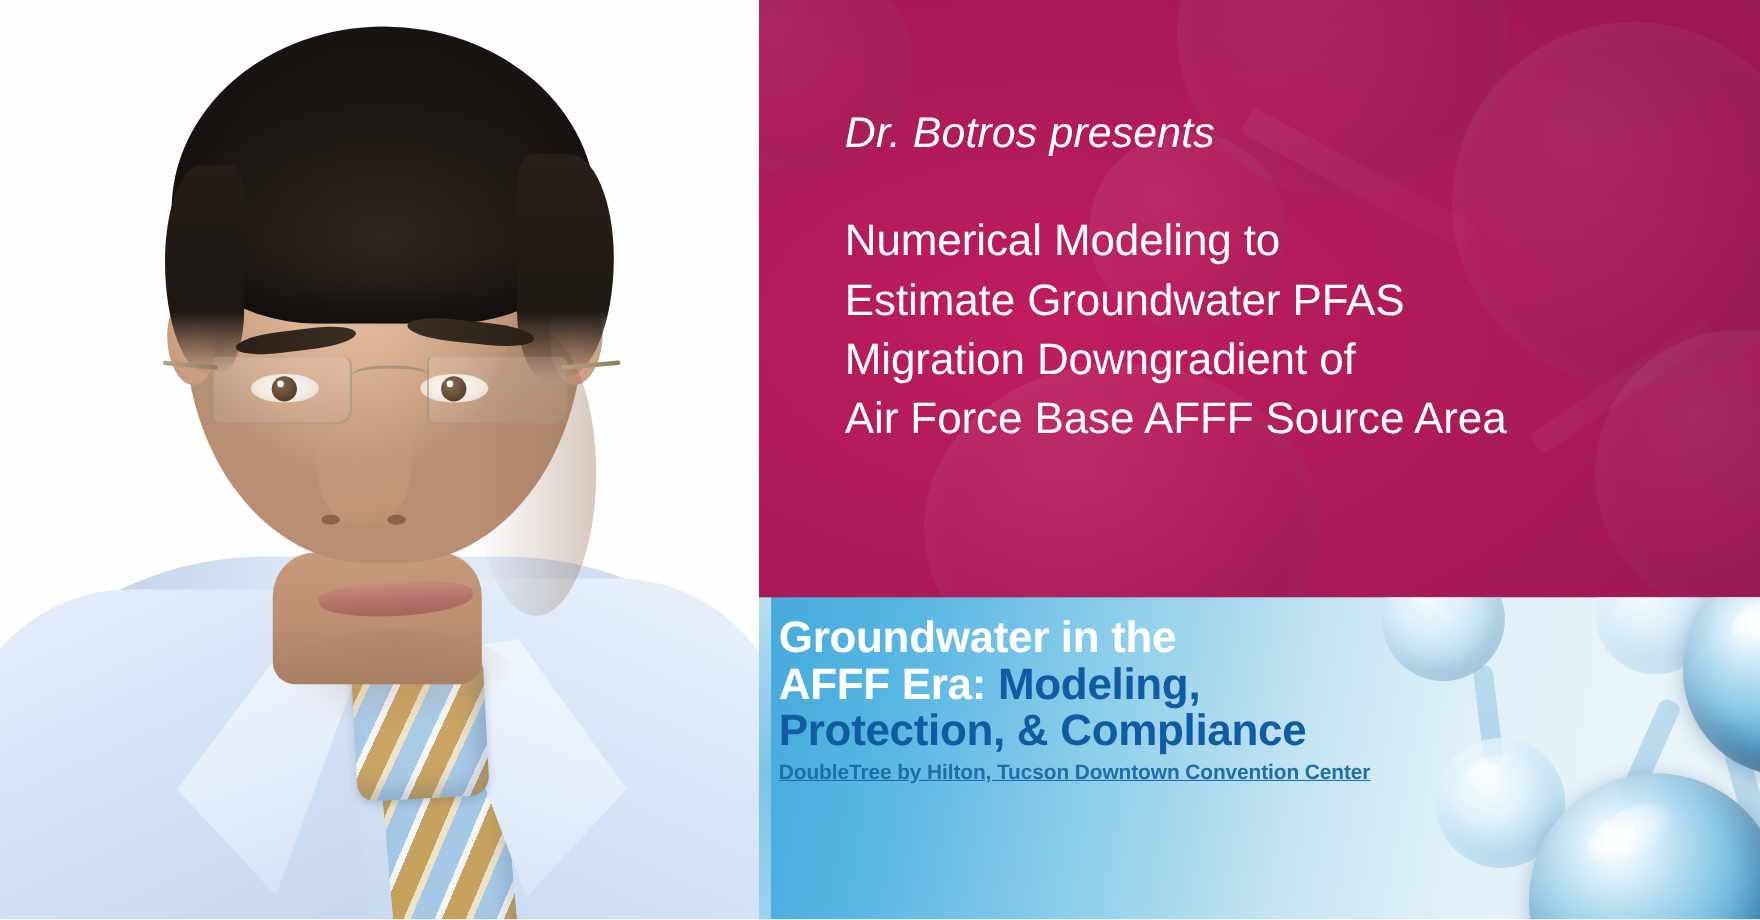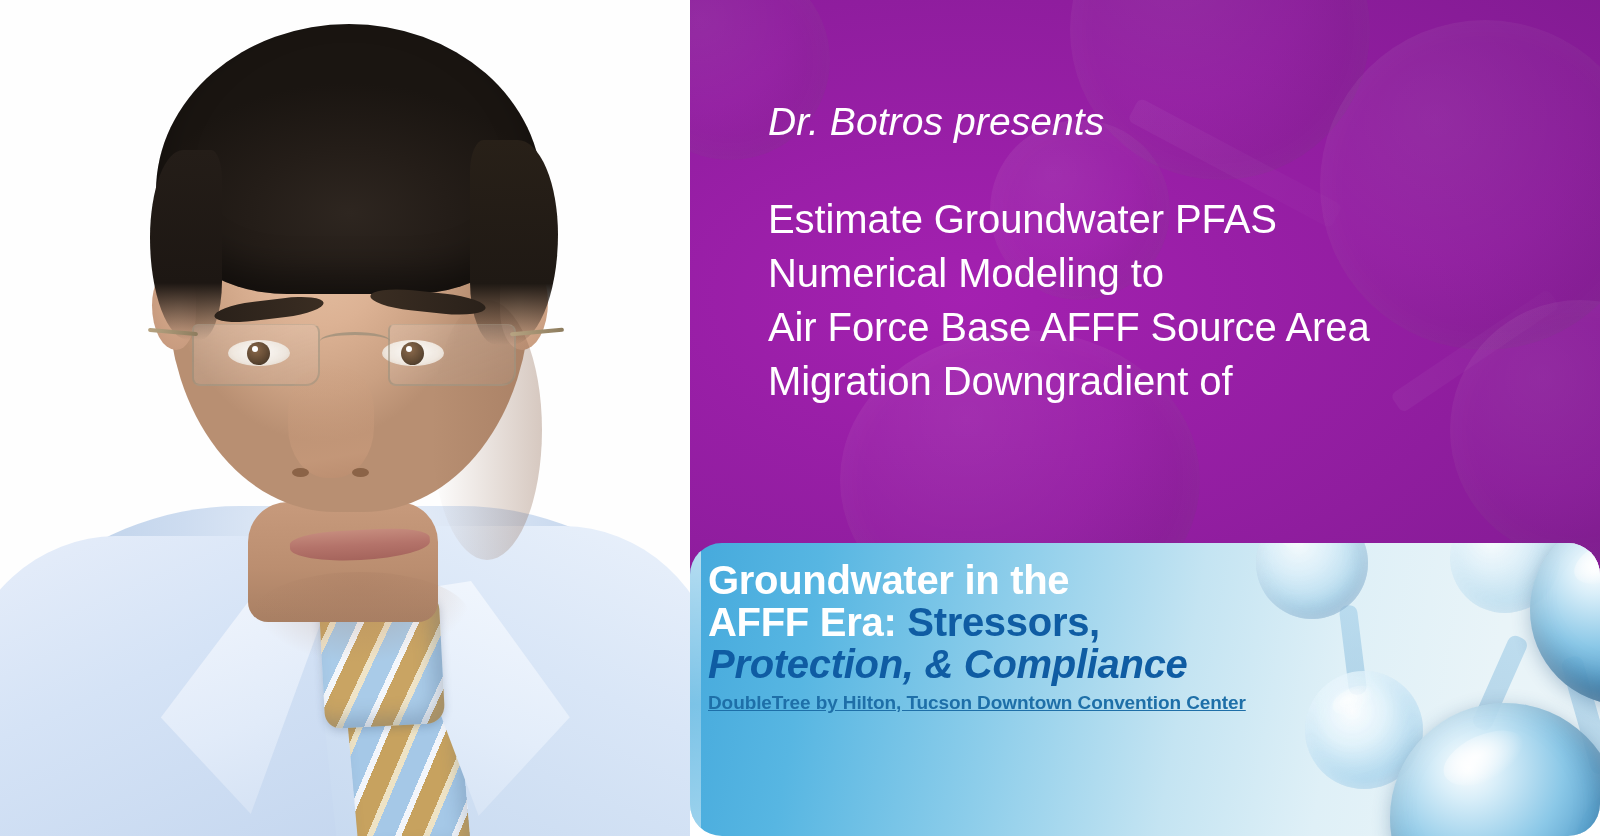--- a/index.html
+++ b/index.html
@@ -222,21 +222,21 @@
     position:absolute; left:432px; top:300px;
     width:110px; height:260px;
     background:linear-gradient(270deg, rgba(140,100,76,.35) 0%, rgba(140,100,76,0) 100%);
     border-radius:50%;
   }
 
   
   .title-pane{
     position:absolute; left:690px; top:0;
     width:910px; height:662px;
-    background:#a21caf;
+    background:#be185d;
     overflow:hidden;
   }
   .title-pane .bg-bubble{
     position:absolute; border-radius:50%;
     background:radial-gradient(circle at 35% 30%, rgba(255,255,255,.075) 0%, rgba(255,255,255,.028) 45%, rgba(0,0,0,.10) 100%);
     box-shadow:inset 0 0 40px rgba(255,255,255,.05);
   }
   .bb1{ left:380px; top:-120px; width:300px; height:300px; }
   .bb2{ left:630px; top:20px;  width:330px; height:330px; }
   .bb3{ left:760px; top:300px; width:260px; height:260px; }
@@ -286,21 +286,20 @@
     background:
       linear-gradient(100deg,
         #45a9dc 0%,
         #57b6e2 14%,
         #8ccdea 34%,
         #c4e4f2 54%,
         #dff0f7 70%,
         #e9f4f8 86%,
         #eaf4f8 100%);
     overflow:hidden;
-    border-radius:32px;
   }
   .edge-strip{
     position:absolute; left:0; top:0; width:11px; height:100%;
     background:linear-gradient(180deg, rgba(255,255,255,.62), rgba(255,255,255,.28) 55%, rgba(255,255,255,.45));
   }
   
   .mol{
     position:absolute; border-radius:50%;
     background:
       radial-gradient(circle at 34% 28%,
@@ -360,21 +359,21 @@
   .ev-l1, .ev-l2, .ev-l3{
     font-size:40px;
     font-weight:700;
     line-height:42px;
     letter-spacing:-.3px;
     white-space:nowrap;
   }
   .ev-l1{ color:#ffffff; margin-top:4px; }
   .ev-l2{ color:#ffffff; }
   .ev-l2 .hl{ color:#0f5ca3; }
-  .ev-l3{ color:#0f5ca3;font-style:italic; }
+  .ev-l3{ color:#0f5ca3; }
   .ev-date{
     margin-top:4px;
     font-size:34px;
     font-weight:500;
     color:#1470b4;
     letter-spacing:-.2px;
     white-space:nowrap;
   }
   .ev-venue{
     margin-top:7px;
@@ -438,24 +437,24 @@
     <span class="bg-bubble bb2"></span>
     <span class="bg-bubble bb3"></span>
     <span class="bg-bubble bb4"></span>
     <span class="rod rod1"></span>
     <span class="rod rod2"></span>
     <span class="vignette"></span>
 
     <div class="title-text">
       <div class="presents">Dr. Botros presents</div>
       <div class="maintitle">
+        <span class="tline">Numerical Modeling to</span>
         <span class="tline">Estimate Groundwater PFAS</span>
-        <span class="tline">Numerical Modeling to</span>
+        <span class="tline">Migration Downgradient of</span>
         <span class="tline">Air Force Base AFFF Source Area</span>
-        <span class="tline">Migration Downgradient of</span>
       </div>
     </div>
   </div>
 
   <div class="event-pane">
     <span class="edge-strip"></span>
 
     <span class="bond bond1"></span>
     <span class="bond bond2"></span>
     <span class="bond bond3"></span>
@@ -472,19 +471,19 @@
     <span class="mol m-topright">
         <span class="spec"></span>
       </span>
     <span class="mol m-far"></span>
     <span class="mol m-big">
         <span class="spec"></span>
       </span>
 
     <div class="event-text">
       <div class="ev-l1">Groundwater in the</div>
-      <div class="ev-l2"><span>AFFF Era:</span> <span class="hl">Stressors,</span></div>
+      <div class="ev-l2"><span>AFFF Era:</span> <span class="hl">Modeling,</span></div>
       <div class="ev-l3">Protection, &amp; Compliance</div>
       <div class="ev-venue">DoubleTree by Hilton, Tucson Downtown Convention Center</div>
     </div>
   </div>
 
 </div>
 
 </body></html>

